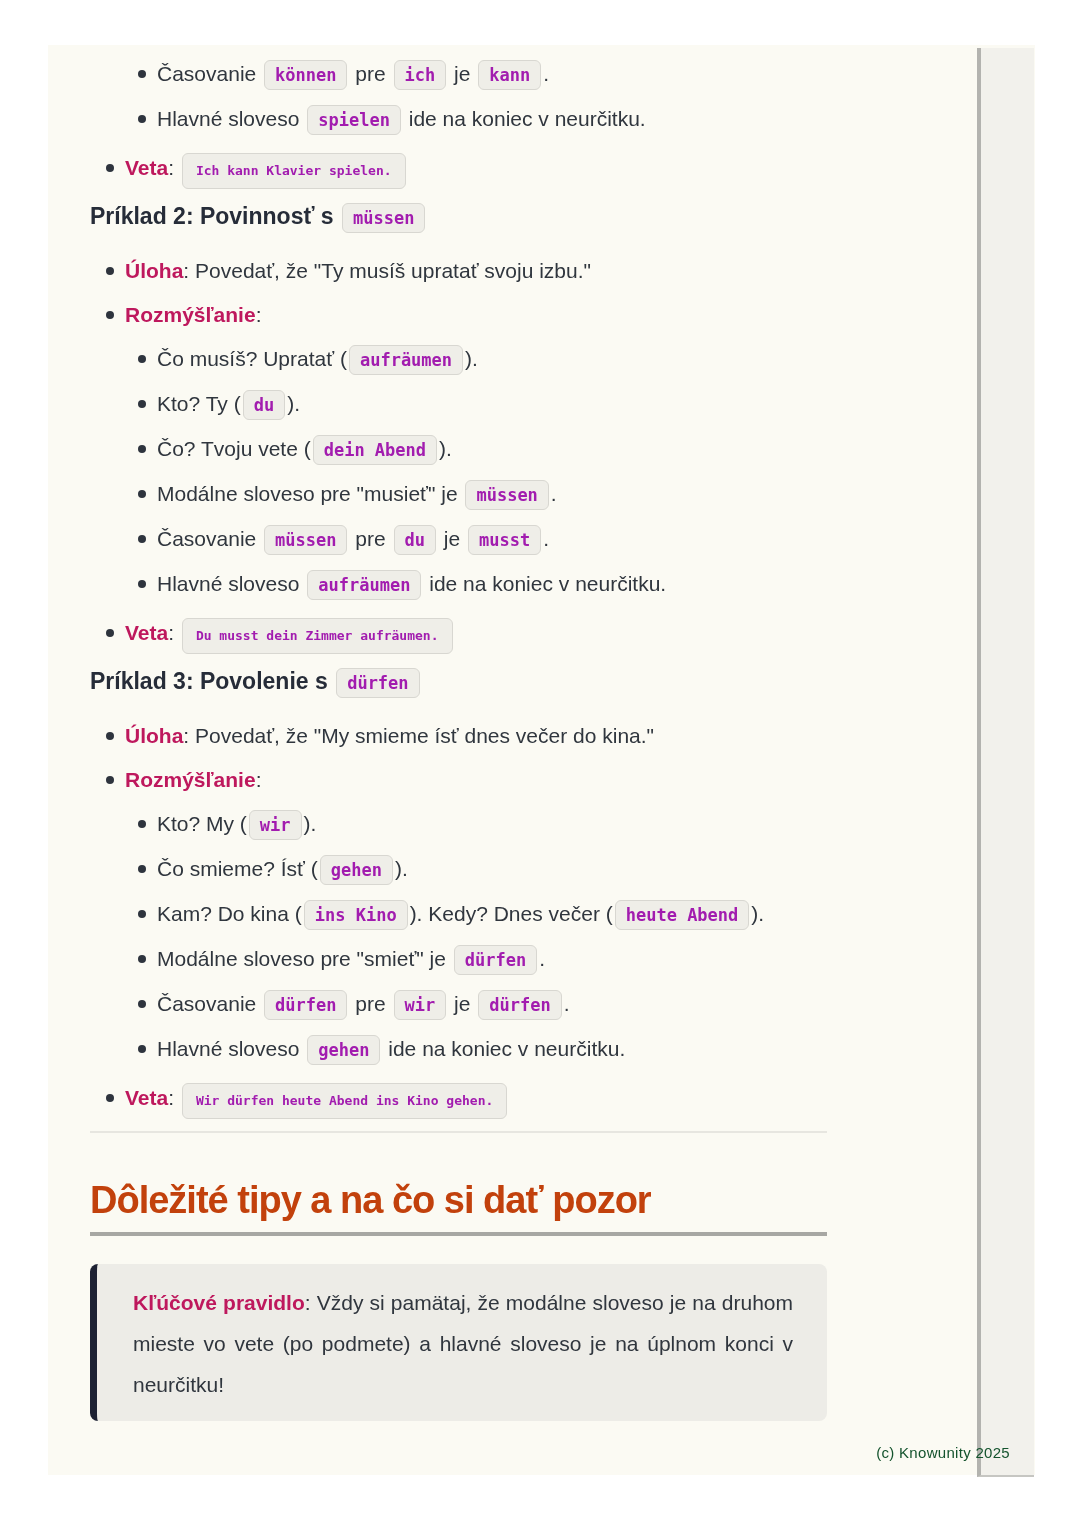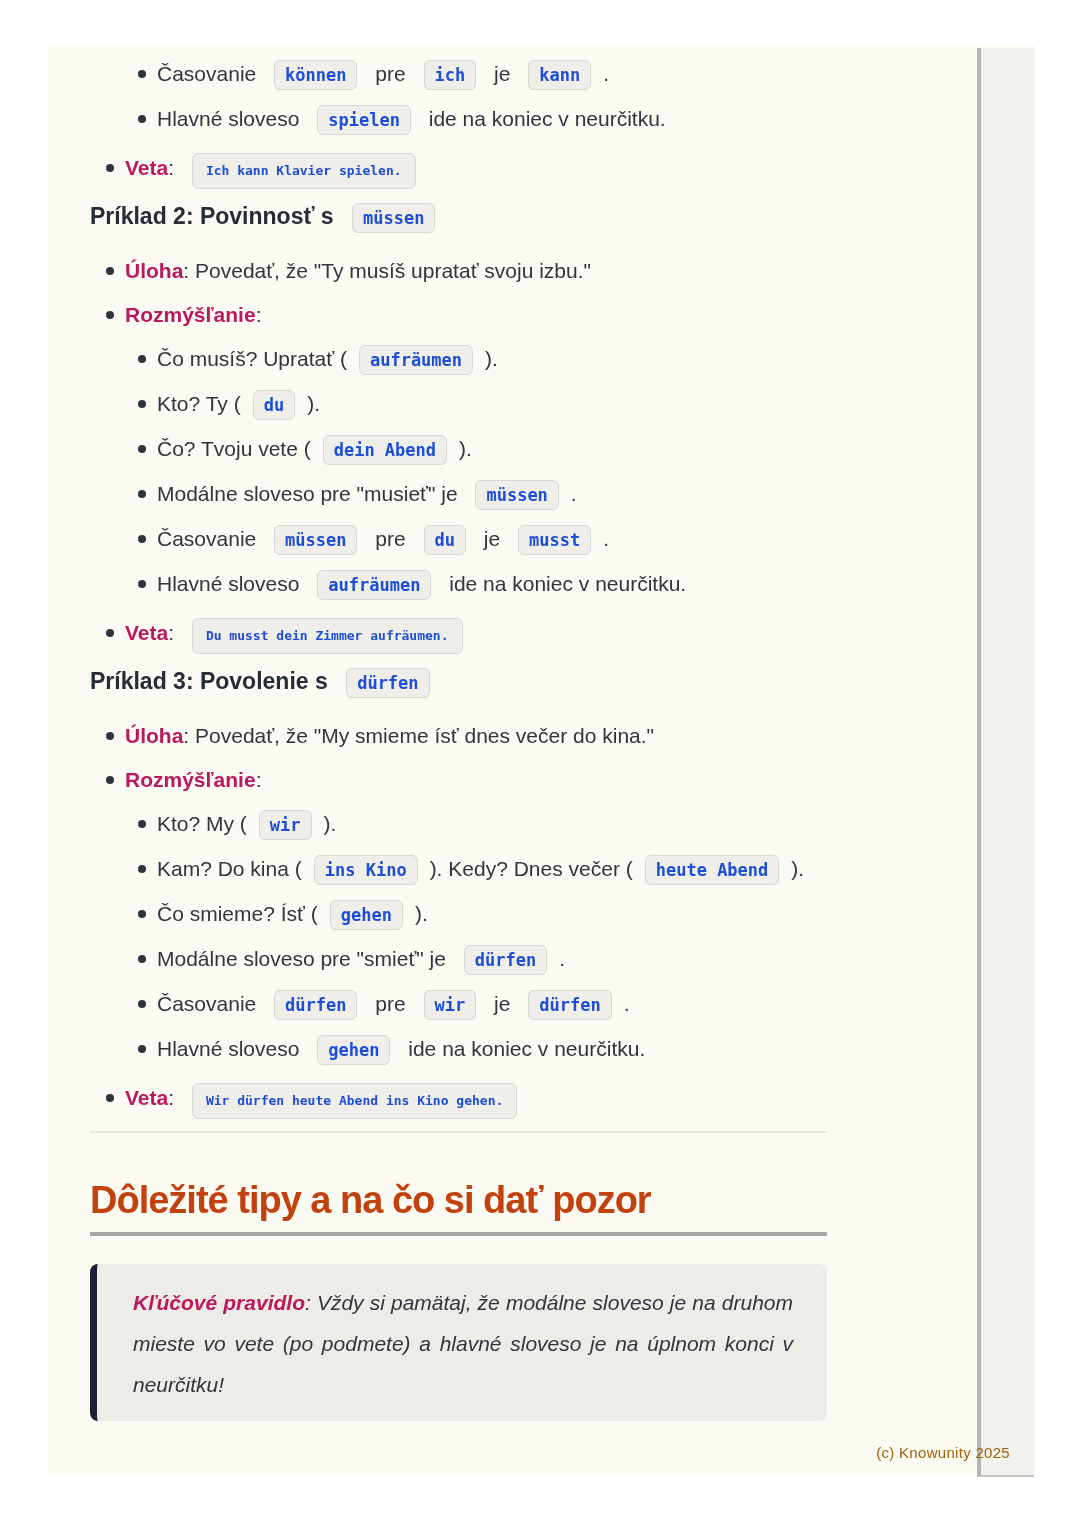--- a/index.html
+++ b/index.html
@@ -22,48 +22,48 @@
   .dot{position:absolute;width:8px;height:8px;border-radius:50%;background:#2E343D;top:12px;}
   .veta .dot{top:16px;}
   .l1 .dot{left:16px;}
   .l2 .dot{left:48px;}
   .bold{font-weight:700;color:#be185d;}
   h3.example{
     font-size:23px;font-weight:700;color:#262C38;margin:12px 0 22px 0;line-height:30px;
   }
   .chip{
     display:inline-block;font-family:"DejaVu Sans Mono",monospace;font-weight:700;
-    font-size:17px;line-height:22px;color:#1d4ed8;background:#EFEEE8;
-    border:1px solid #D8D7D1;border-radius:6px;padding:3px 10px;margin:0 12px;
+    font-size:17px;line-height:22px;color:#a21caf;background:#EFEEE8;
+    border:1px solid #D8D7D1;border-radius:6px;padding:3px 10px;margin:0 2px;
     vertical-align:baseline;white-space:nowrap;
   }
   .chip.lg{padding:6px 13px;font-size:13px;}
   hr.thin{
     border:none;height:2px;background:#E7E6E0;margin:10px 0 0 0;width:737px;
   }
   h1.title{
     font-size:38px;line-height:46px;font-weight:700;letter-spacing:-1px;
     color:#c2410c;margin:44px 0 0 0;
   }
   .rule-thick{width:737px;height:4px;background:#A7A7A3;margin-top:9px;}
   .callout{
     margin-top:28px;width:737px;box-sizing:border-box;background:#EDECE7;
     border-left:7px solid #1D2133;border-radius:8px;
     padding:18px 34px 16px 36px;
   }
   .callout p{
-    margin:0;font-size:21px;line-height:41px;color:#30363E;text-align:justify;font-style:italic;
+    margin:0;font-size:21px;line-height:41px;color:#30363E;text-align:justify;
   }
   .edge-strip{
     position:absolute;left:977px;top:48px;width:57px;height:1429px;
     background:#F2F1EC;border-left:4px solid #B3B3AF;border-bottom:2px solid #C6C6C2;
     box-sizing:border-box;
   }
   .watermark{
-    position:absolute;top:1444px;right:70px;font-size:15px;color:#a16207;
+    position:absolute;top:1444px;right:70px;font-size:15px;color:#14532d;
     letter-spacing:0.3px;
   }
 </style>
 </head>
 <body>
 
 <div class="page">
   <div class="content">
     <div id="blocks">
         <div class="row l2"><span class="dot"></span><span>Časovanie </span><span class="chip">können</span><span> pre </span><span class="chip">ich</span><span> je </span><span class="chip">kann</span><span>.</span></div>
@@ -76,22 +76,22 @@
         <div class="row l2"><span class="dot"></span><span>Kto? Ty (</span><span class="chip">du</span><span>).</span></div>
         <div class="row l2"><span class="dot"></span><span>Čo? Tvoju vete (</span><span class="chip">dein Abend</span><span>).</span></div>
         <div class="row l2"><span class="dot"></span><span>Modálne sloveso pre "musieť" je </span><span class="chip">müssen</span><span>.</span></div>
         <div class="row l2"><span class="dot"></span><span>Časovanie </span><span class="chip">müssen</span><span> pre </span><span class="chip">du</span><span> je </span><span class="chip">musst</span><span>.</span></div>
         <div class="row l2"><span class="dot"></span><span>Hlavné sloveso </span><span class="chip">aufräumen</span><span> ide na koniec v neurčitku.</span></div>
         <div class="row l1 veta"><span class="dot"></span><span class="bold">Veta</span><span>: </span><span class="chip lg">Du musst dein Zimmer aufräumen.</span></div>
         <h3 class="example"><span>Príklad 3: Povolenie s </span><span class="chip">dürfen</span></h3>
         <div class="row l1"><span class="dot"></span><span class="bold">Úloha</span><span>: Povedať, že "My smieme ísť dnes večer do kina."</span></div>
         <div class="row l1"><span class="dot"></span><span class="bold">Rozmýšľanie</span><span>:</span></div>
         <div class="row l2"><span class="dot"></span><span>Kto? My (</span><span class="chip">wir</span><span>).</span></div>
+        <div class="row l2"><span class="dot"></span><span>Čo smieme? Ísť (</span><span class="chip">gehen</span><span>).</span></div>
         <div class="row l2"><span class="dot"></span><span>Kam? Do kina (</span><span class="chip">ins Kino</span><span>). Kedy? Dnes večer (</span><span class="chip">heute Abend</span><span>).</span></div>
-        <div class="row l2"><span class="dot"></span><span>Čo smieme? Ísť (</span><span class="chip">gehen</span><span>).</span></div>
         <div class="row l2"><span class="dot"></span><span>Modálne sloveso pre "smieť" je </span><span class="chip">dürfen</span><span>.</span></div>
         <div class="row l2"><span class="dot"></span><span>Časovanie </span><span class="chip">dürfen</span><span> pre </span><span class="chip">wir</span><span> je </span><span class="chip">dürfen</span><span>.</span></div>
         <div class="row l2"><span class="dot"></span><span>Hlavné sloveso </span><span class="chip">gehen</span><span> ide na koniec v neurčitku.</span></div>
         <div class="row l1 veta"><span class="dot"></span><span class="bold">Veta</span><span>: </span><span class="chip lg">Wir dürfen heute Abend ins Kino gehen.</span></div>
       </div>
     <hr class="thin">
     <h1 class="title">Dôležité tipy a na čo si dať pozor</h1>
     <div class="rule-thick"></div>
     <div class="callout">
       <p><strong class="bold">Kľúčové pravidlo</strong><span>: Vždy si pamätaj, že modálne sloveso je na druhom mieste vo vete (po podmete) a hlavné sloveso je na úplnom konci v neurčitku!</span></p>

